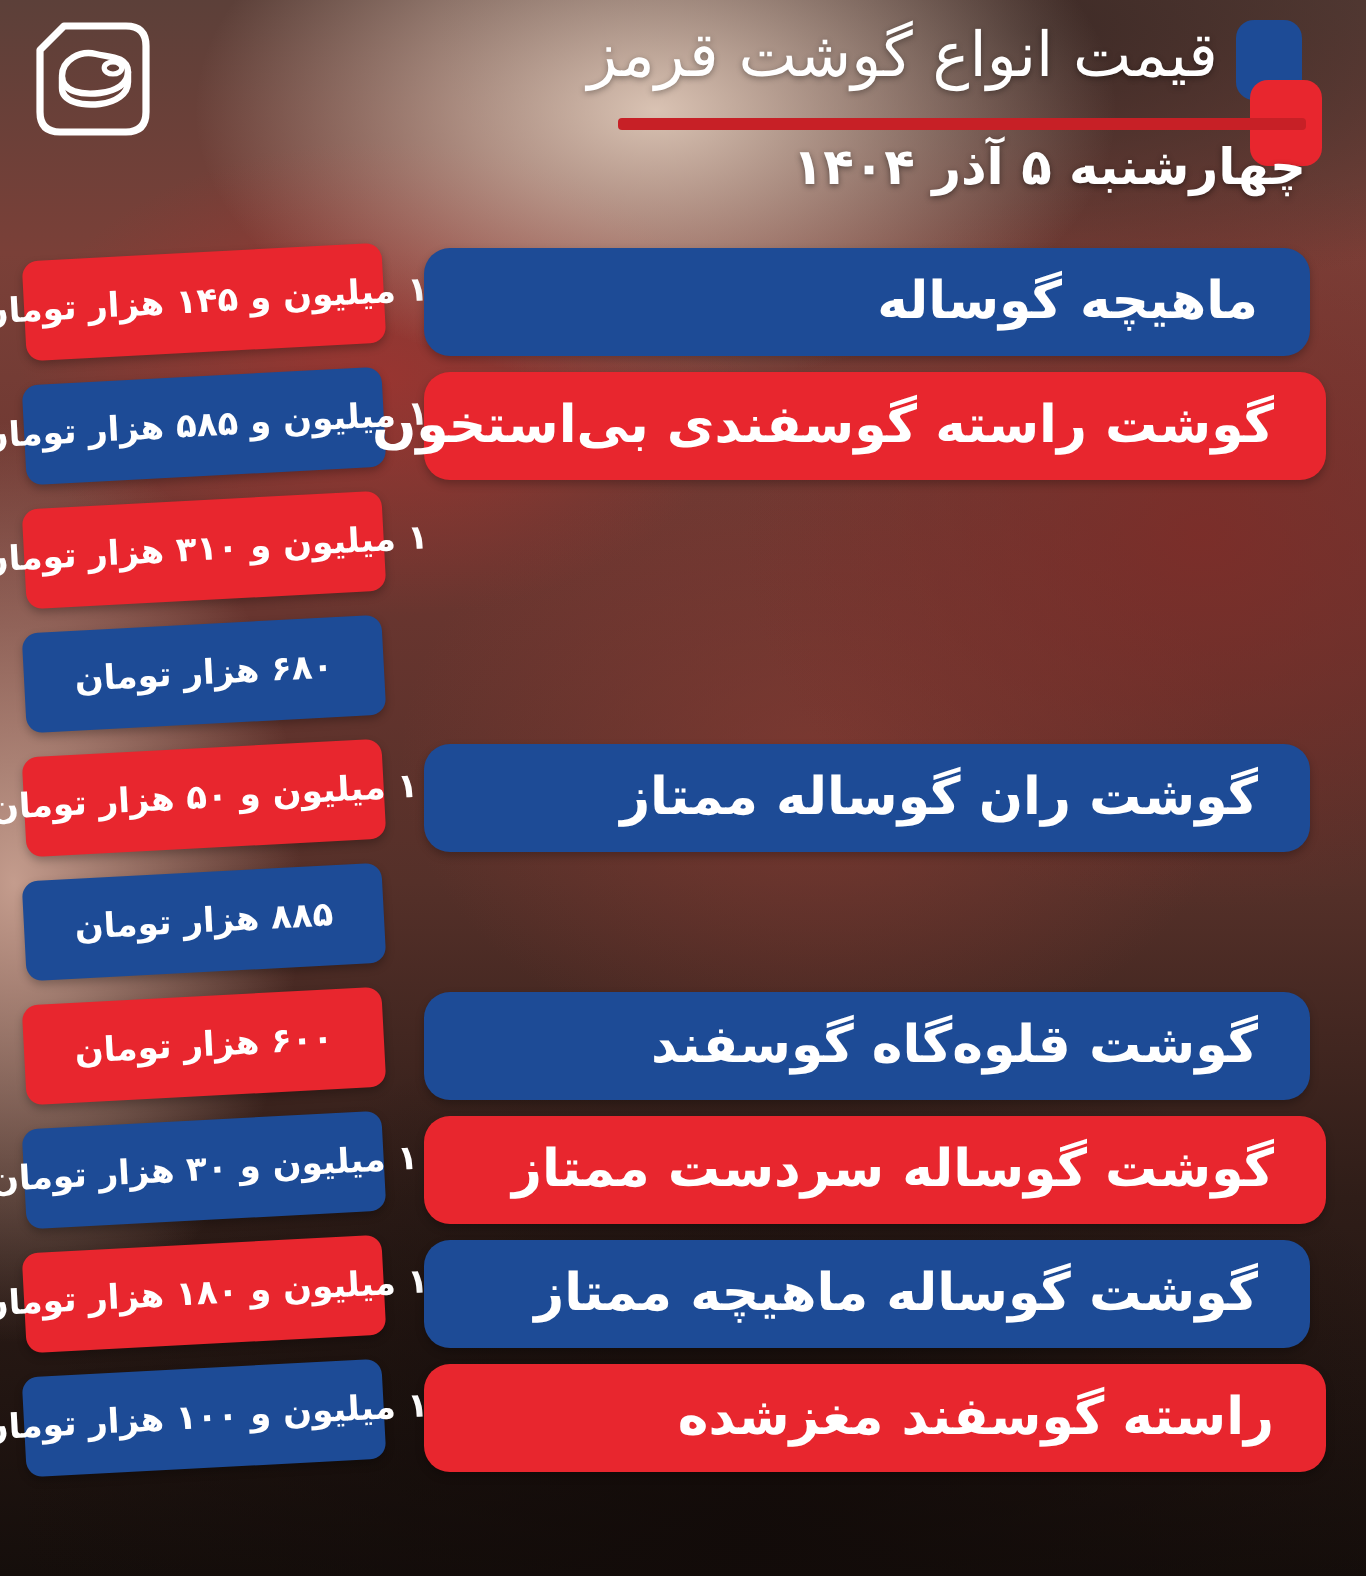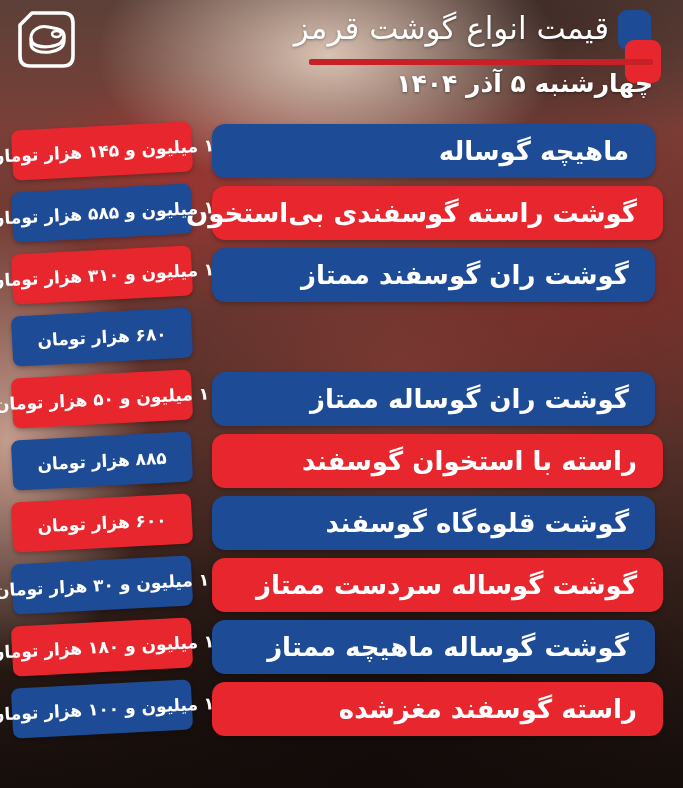--- a/index.html
+++ b/index.html
@@ -109,46 +109,40 @@
       </div>
       <div class="name-bar">
         <span class="name-text">گوشت راسته گوسفندی بی‌استخون</span>
       </div>
     </div>
 
     <div class="row scheme-blue">
       <div class="price-box">
         <span class="price-text">۱ میلیون و ۳۱۰ هزار تومان</span>
       </div>
-      <div class="name-bar">
-        <span class="name-text">گوشت ران گوسفند ممتاز</span>
-      </div>
     </div>
 
     <div class="row scheme-red">
       <div class="price-box">
         <span class="price-text">۶۸۰ هزار تومان</span>
       </div>
     </div>
 
     <div class="row scheme-blue">
       <div class="price-box">
         <span class="price-text">۱ میلیون و ۵۰ هزار تومان</span>
       </div>
       <div class="name-bar">
         <span class="name-text">گوشت ران گوساله ممتاز</span>
       </div>
     </div>
 
     <div class="row scheme-red">
       <div class="price-box">
         <span class="price-text">۸۸۵ هزار تومان</span>
-      </div>
-      <div class="name-bar">
-        <span class="name-text">راسته با استخوان گوسفند</span>
       </div>
     </div>
 
     <div class="row scheme-blue">
       <div class="price-box">
         <span class="price-text">۶۰۰ هزار تومان</span>
       </div>
       <div class="name-bar">
         <span class="name-text">گوشت قلوه‌گاه گوسفند</span>
       </div>

